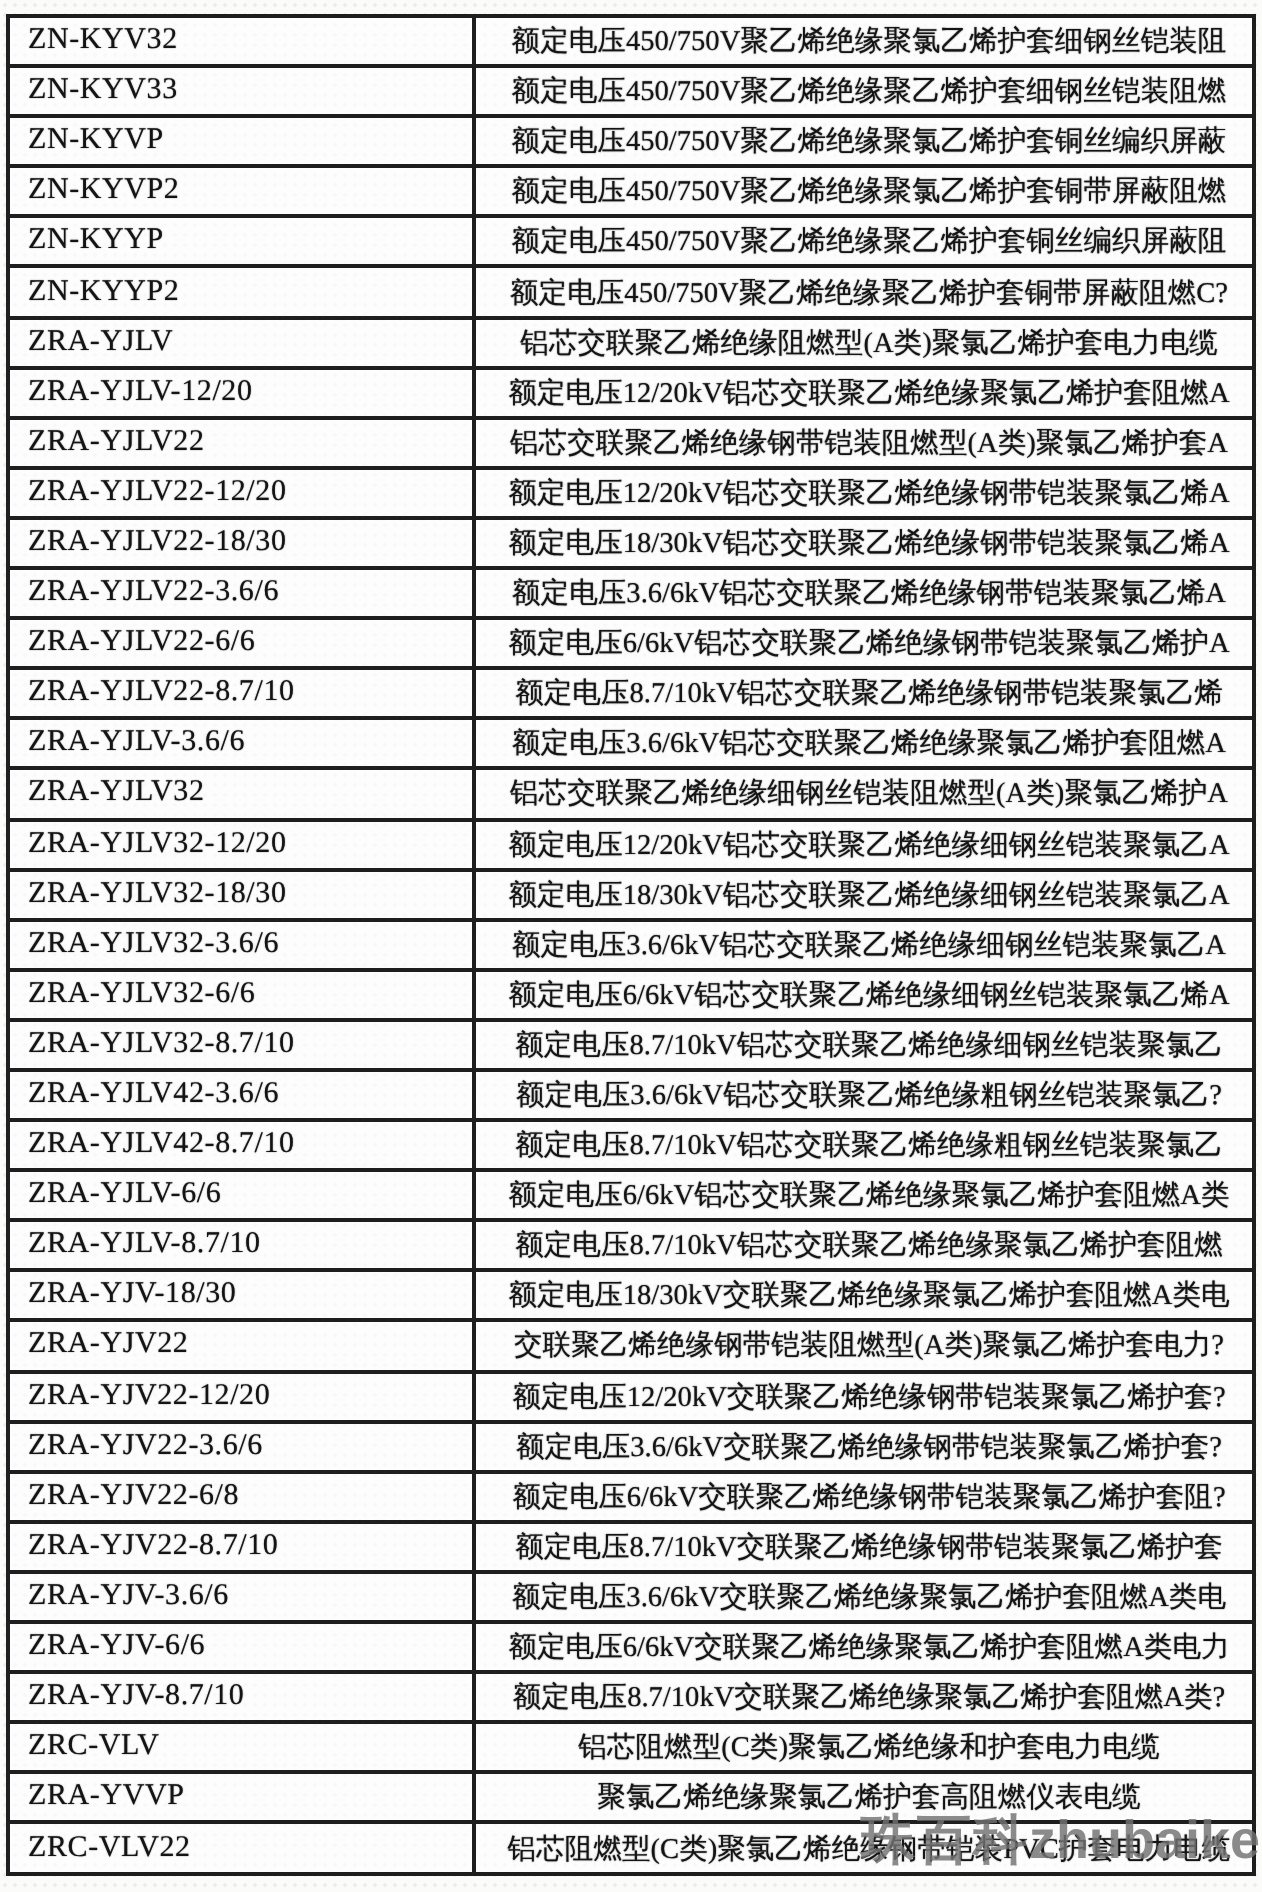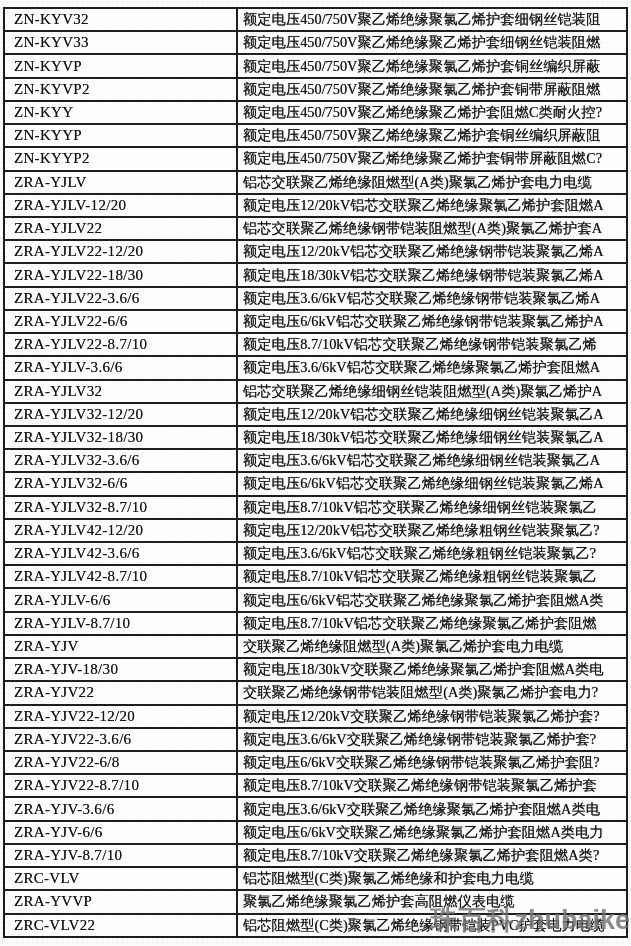--- a/index.html
+++ b/index.html
@@ -39,20 +39,21 @@
     padding-left: 9px;
     font-size: 15px;
     letter-spacing: 0.3px;
     text-shadow: 0 0 0.6px rgba(20,20,20,0.75);
   }
   .cable-table td.desc-cell {
     padding-left: 5px;
     font-size: 14.3px;
     letter-spacing: 0px;
     text-shadow: 0 0 0.7px rgba(20,20,20,0.8);
+    text-align: center;
   }
   .watermark {
     position: absolute;
     top: 903px;
     right: 1px;
     font-size: 27px;
     font-weight: bold;
     font-family: "Liberation Sans", sans-serif;
     white-space: nowrap;
     pointer-events: none;
@@ -82,24 +83,20 @@
     <tr>
       <td class="model-cell">ZN-KYVP</td>
       <td class="desc-cell">额定电压450/750V聚乙烯绝缘聚氯乙烯护套铜丝编织屏蔽</td>
     </tr>
 
     <tr>
       <td class="model-cell">ZN-KYVP2</td>
       <td class="desc-cell">额定电压450/750V聚乙烯绝缘聚氯乙烯护套铜带屏蔽阻燃</td>
     </tr>
 
-    <tr>
-      <td class="model-cell">ZN-KYY</td>
-      <td class="desc-cell">额定电压450/750V聚乙烯绝缘聚乙烯护套阻燃C类耐火控?</td>
-    </tr>
 
     <tr>
       <td class="model-cell">ZN-KYYP</td>
       <td class="desc-cell">额定电压450/750V聚乙烯绝缘聚乙烯护套铜丝编织屏蔽阻</td>
     </tr>
 
     <tr>
       <td class="model-cell">ZN-KYYP2</td>
       <td class="desc-cell">额定电压450/750V聚乙烯绝缘聚乙烯护套铜带屏蔽阻燃C?</td>
     </tr>
@@ -173,24 +170,20 @@
     <tr>
       <td class="model-cell">ZRA-YJLV32-6/6</td>
       <td class="desc-cell">额定电压6/6kV铝芯交联聚乙烯绝缘细钢丝铠装聚氯乙烯A</td>
     </tr>
 
     <tr>
       <td class="model-cell">ZRA-YJLV32-8.7/10</td>
       <td class="desc-cell">额定电压8.7/10kV铝芯交联聚乙烯绝缘细钢丝铠装聚氯乙</td>
     </tr>
 
-    <tr>
-      <td class="model-cell">ZRA-YJLV42-12/20</td>
-      <td class="desc-cell">额定电压12/20kV铝芯交联聚乙烯绝缘粗钢丝铠装聚氯乙?</td>
-    </tr>
 
 
     <tr>
       <td class="model-cell">ZRA-YJLV42-3.6/6</td>
       <td class="desc-cell">额定电压3.6/6kV铝芯交联聚乙烯绝缘粗钢丝铠装聚氯乙?</td>
     </tr>
 
     <tr>
       <td class="model-cell">ZRA-YJLV42-8.7/10</td>
       <td class="desc-cell">额定电压8.7/10kV铝芯交联聚乙烯绝缘粗钢丝铠装聚氯乙</td>
@@ -199,24 +192,20 @@
     <tr>
       <td class="model-cell">ZRA-YJLV-6/6</td>
       <td class="desc-cell">额定电压6/6kV铝芯交联聚乙烯绝缘聚氯乙烯护套阻燃A类</td>
     </tr>
 
     <tr>
       <td class="model-cell">ZRA-YJLV-8.7/10</td>
       <td class="desc-cell">额定电压8.7/10kV铝芯交联聚乙烯绝缘聚氯乙烯护套阻燃</td>
     </tr>
 
-    <tr>
-      <td class="model-cell">ZRA-YJV</td>
-      <td class="desc-cell">交联聚乙烯绝缘阻燃型(A类)聚氯乙烯护套电力电缆</td>
-    </tr>
 
 
     <tr>
       <td class="model-cell">ZRA-YJV-18/30</td>
       <td class="desc-cell">额定电压18/30kV交联聚乙烯绝缘聚氯乙烯护套阻燃A类电</td>
     </tr>
 
     <tr>
       <td class="model-cell">ZRA-YJV22</td>
       <td class="desc-cell">交联聚乙烯绝缘钢带铠装阻燃型(A类)聚氯乙烯护套电力?</td>

